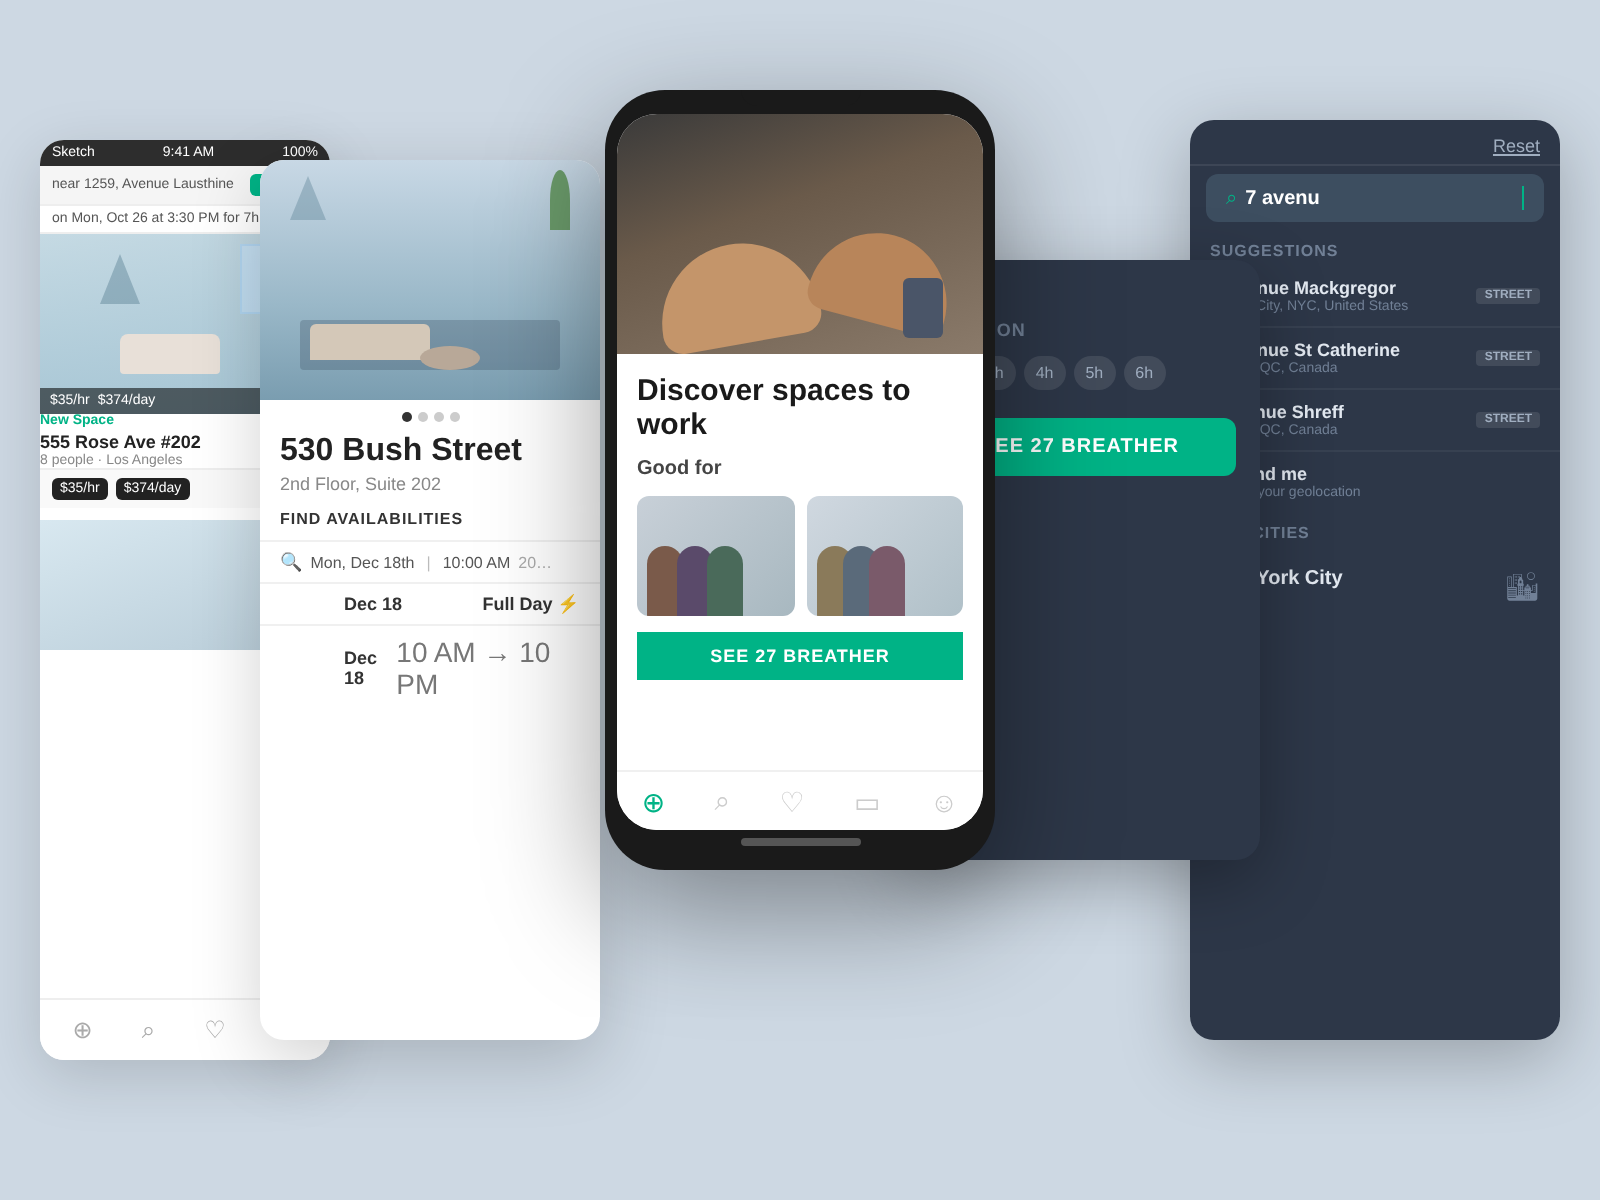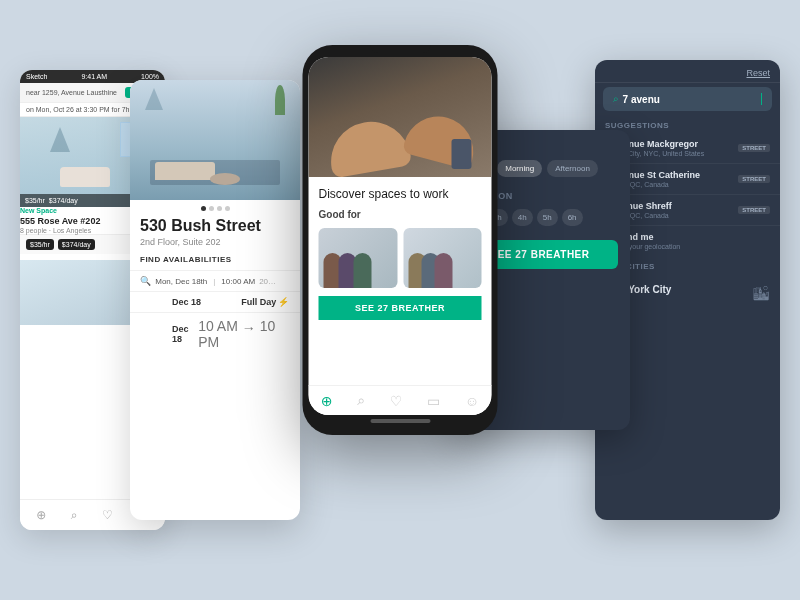--- a/index.html
+++ b/index.html
@@ -413,22 +413,22 @@
 
     .phone-content {
       flex: 1;
       padding: 10px;
       overflow: hidden;
       display: flex;
       flex-direction: column;
     }
 
     .phone-title {
-      font-size: 12px;
-      font-weight: 400;
+      font-size: 15px;
+      font-weight: 700;
       color: #1a1a1a;
       margin-bottom: 8px;
     }
 
     .phone-section {
       font-size: 10px;
       font-weight: 600;
       color: #444;
       margin-bottom: 8px;
     }
@@ -853,25 +853,20 @@
         <span class="phone-nav-icon">♡</span>
         <span class="phone-nav-icon">▭</span>
         <span class="phone-nav-icon">☺</span>
       </div>
     </div>
     <div class="phone-home-indicator"></div>
   </div>
 
   <div class="card-center-right">
     <div class="ccr-section">Time</div>
-    <div class="time-chips">
-      <div class="time-chip">Day</div>
-      <div class="time-chip active">Morning</div>
-      <div class="time-chip">Afternoon</div>
-    </div>
     <div class="ccr-section2">Duration</div>
     <div class="duration-chips">
       <div class="dur-chip">2h</div>
       <div class="dur-chip">3h</div>
       <div class="dur-chip">4h</div>
       <div class="dur-chip">5h</div>
       <div class="dur-chip">6h</div>
     </div>
     <div class="cta-full">SEE 27 BREATHER</div>
   </div>

